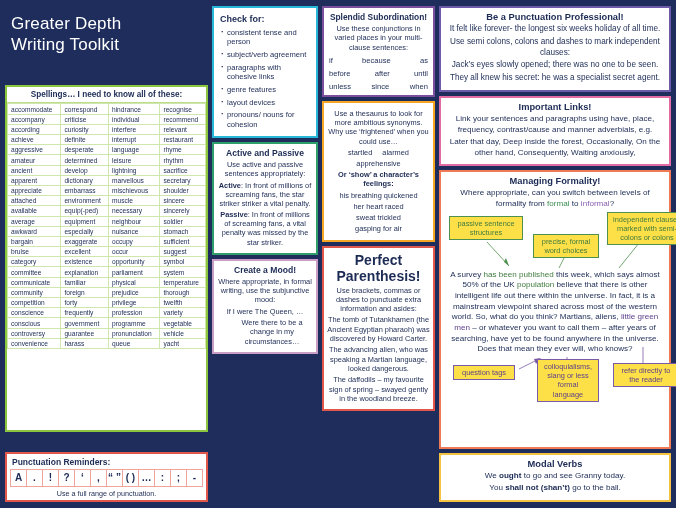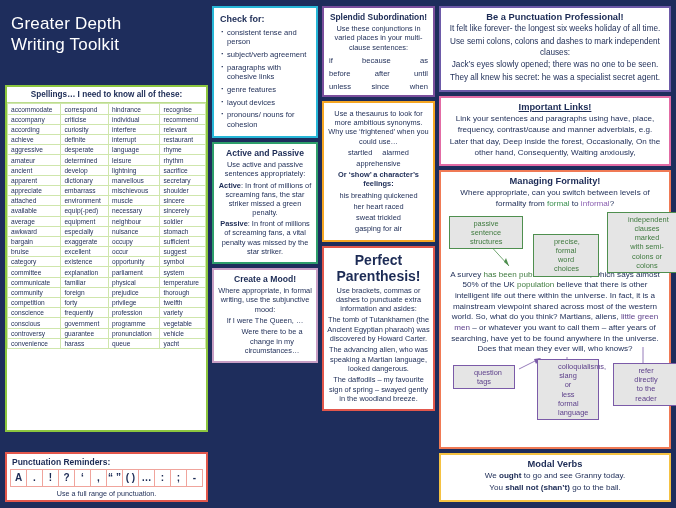--- a/index.html
+++ b/index.html
@@ -120,38 +120,38 @@
   .syn2 { display: flex; justify-content: center; gap: 10px; font-size: 7.4px; color: #1c2b55; }
   .box-paren { border-color: #e2574c; padding: 4px 3px; }
   .box-paren .panel-title { font-size: 14px; }
   .box-paren p { font-size: 7.4px; line-height: 1.26; }
 
   
   .box-prof { border-color: #6d5aa8; padding: 4px 6px; }
   .box-prof .panel-title { font-size: 9.3px; }
   .box-prof p { font-size: 8.2px; line-height: 1.32; }
   .box-links { border-color: #e26ba4; padding: 4px 6px; }
-  .box-links .panel-title { font-size: 9.3px; text-decoration: underline; }
+  .box-links .panel-title { font-size: 9.3px; }
   .box-links p { font-size: 8.1px; line-height: 1.3; }
   .box-formal { border-color: #f07a55; padding: 4px 6px 3px; flex: 1; position: relative; }
   .box-formal .panel-title { font-size: 9.3px; }
   .box-formal p { font-size: 8.1px; line-height: 1.32; }
   .box-modal { border-color: #f5c242; padding: 4px 6px; }
   .box-modal .panel-title { font-size: 9.3px; }
   .box-modal p { font-size: 8.1px; line-height: 1.3; }
   .box-modal b { font-weight: bold; }
 
   .fml { color: #3a8f4f; }
   .ifml { color: #8a5fb0; }
 
   
   .anno-area { position: relative; height: 56px; margin-top: 2px; }
   .anno {
-    position: absolute; background: #e5e5e5; font-size: 7.4px; line-height: 1.25;
-    text-align: center; padding: 2px 20px;
+    position: absolute; background: #fde047; font-size: 7.4px; line-height: 1.25;
+    text-align: center; padding: 2px 4px;
   }
   .anno.green { border: 1px solid #4f8f4f; color: #3f7a3f; }
   .anno.purple { border: 1px solid #7b5ba8; color: #5c3f8a; }
   .a1 { left: 2px; top: 4px; width: 74px; }
   .a2 { left: 86px; top: 22px; width: 66px; }
   .a3 { left: 160px; top: 0px; width: 80px; }
   .anno-area2 { position: relative; height: 38px; }
   .b1 { left: 6px; top: 8px; width: 62px; }
   .b2 { left: 90px; top: 2px; width: 62px; }
   .b3 { left: 166px; top: 6px; width: 66px; }
@@ -359,21 +359,21 @@
           <li>paragraphs with cohesive links</li>
           <li>genre features</li>
           <li>layout devices</li>
           <li>pronouns/ nouns for cohesion</li>
         </ul>
     </div>
 
     <div class="panel box-active">
       <div class="panel-title">Active and Passive</div>
       <p>Use active and passive sentences appropriately:</p>
-      <p><b>Active</b><span>: In front of millions of screaming fans, the star striker missed a green penalty.</span></p>
+      <p><b>Active</b><span>: In front of millions of screaming fans, the star striker striker a vital penalty.</span></p>
       <p><b>Passive</b><span>: In front of millions of screaming fans, a vital penalty was missed by the star striker.</span></p>
     </div>
 
     <div class="panel box-mood">
       <div class="panel-title">Create a Mood!</div>
       <p>Where appropriate, in formal writing, use the subjunctive mood:</p>
       <p>If I were The Queen, …</p>
       <p class="indentp">Were there to be a change in my circumstances…</p>
     </div>
 

